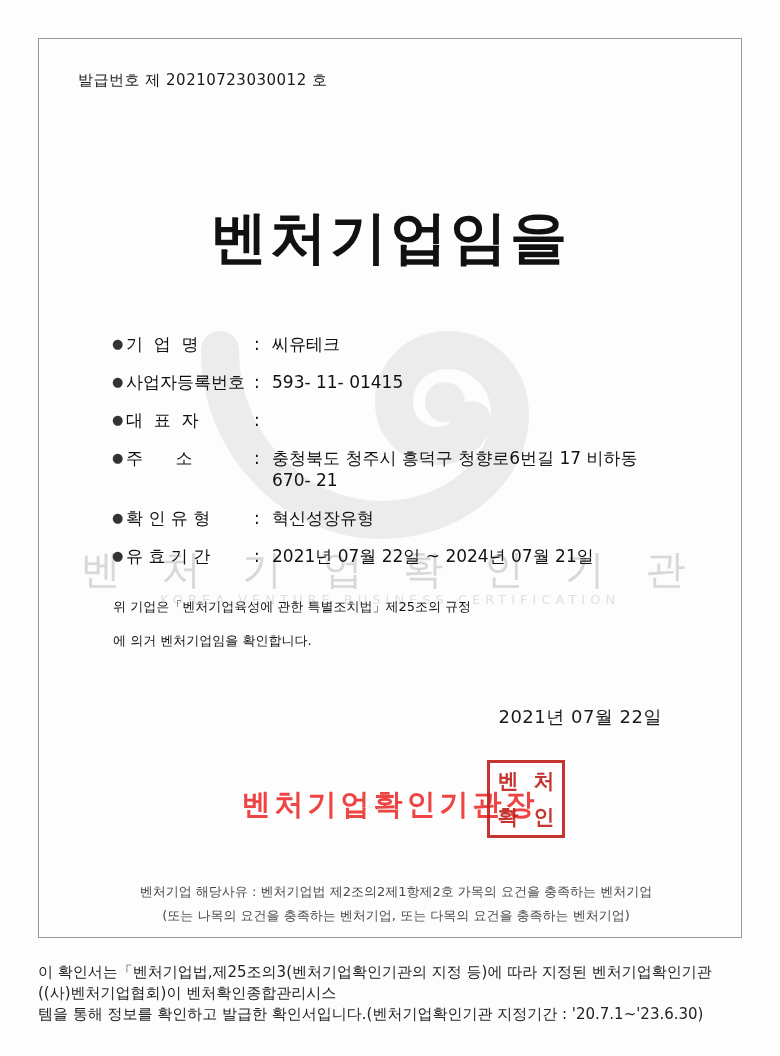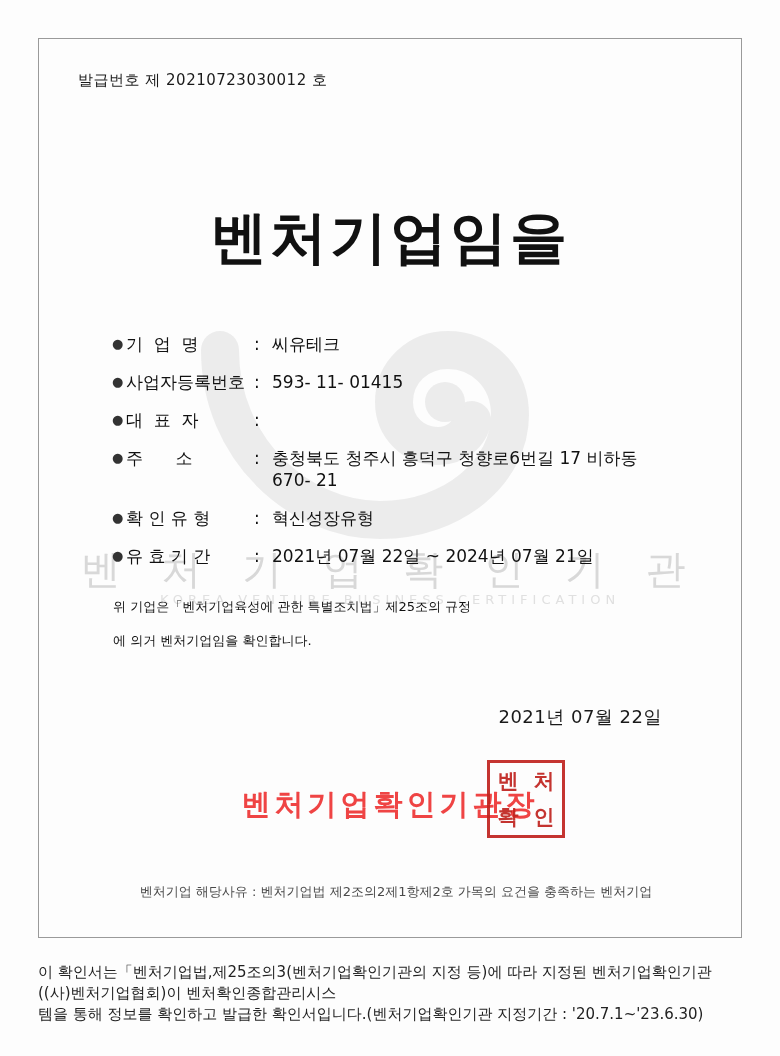--- a/index.html
+++ b/index.html
@@ -310,20 +310,21 @@
 
     <div class="seal">
       <span>벤</span>
       <span>처</span>
       <span>확</span>
       <span>인</span>
     </div>
 
     <div class="footnote">
       <div>벤처기업 해당사유 : 벤처기업법 제2조의2제1항제2호 가목의 요건을 충족하는 벤처기업</div>
+      <div>(또는 나목의 요건을 충족하는 벤처기업, 또는 다목의 요건을 충족하는 벤처기업)</div>
     </div>
 
     <div class="disclaimer">
       <div>이 확인서는「벤처기업법,제25조의3(벤처기업확인기관의 지정 등)에 따라 지정된 벤처기업확인기관((사)벤처기업협회)이 벤처확인종합관리시스</div>
       <div>템을 통해 정보를 확인하고 발급한 확인서입니다.(벤처기업확인기관 지정기간 : '20.7.1~'23.6.30)</div>
     </div>
 
   </div>
 </div>
 

